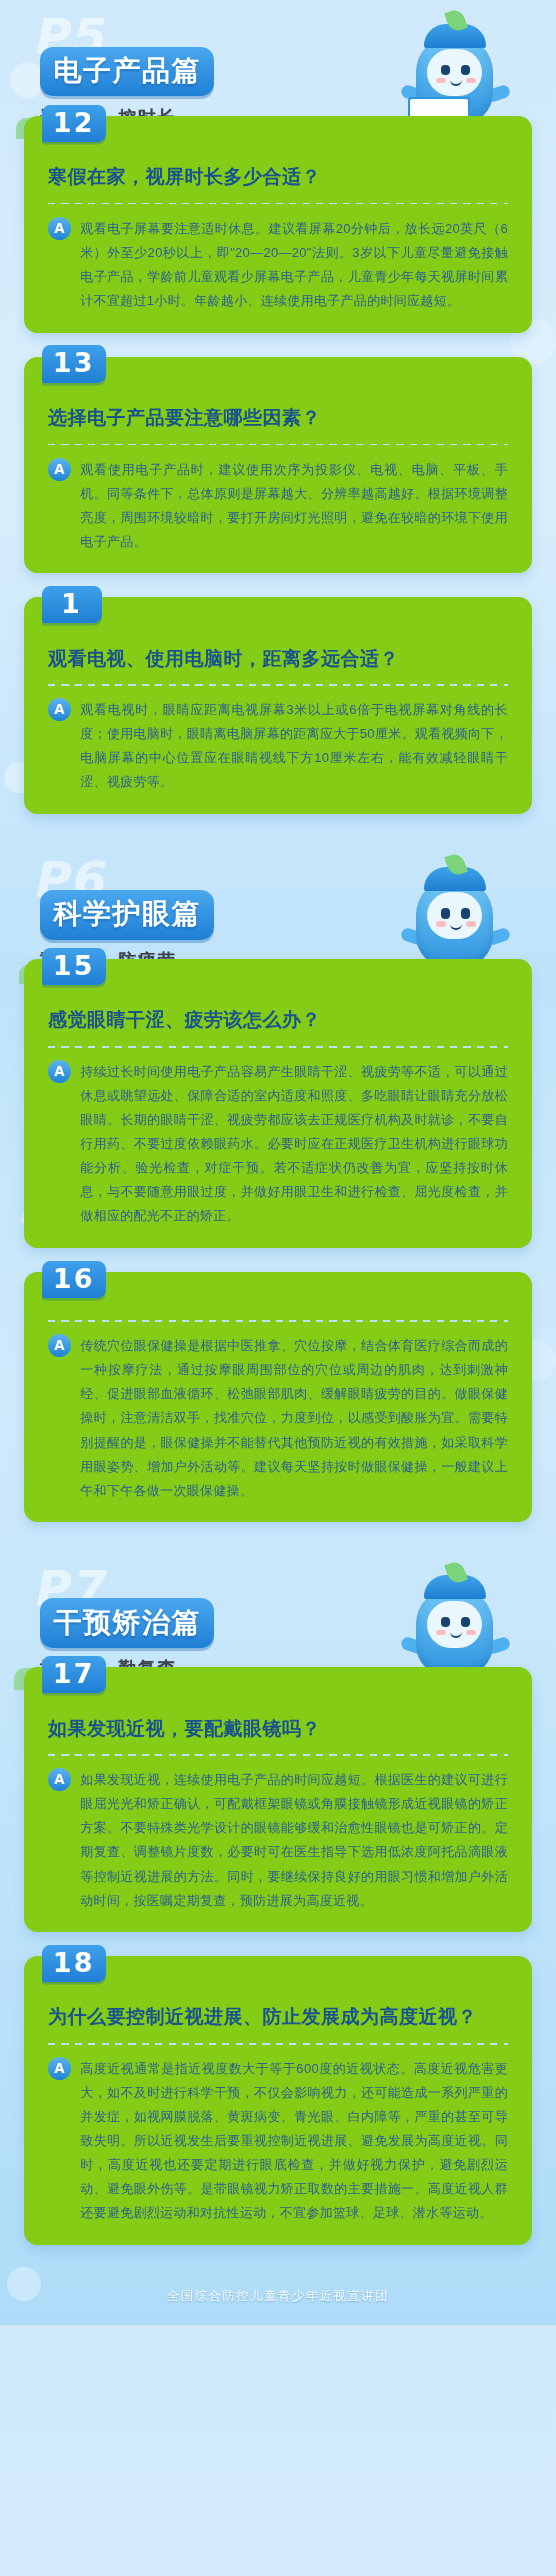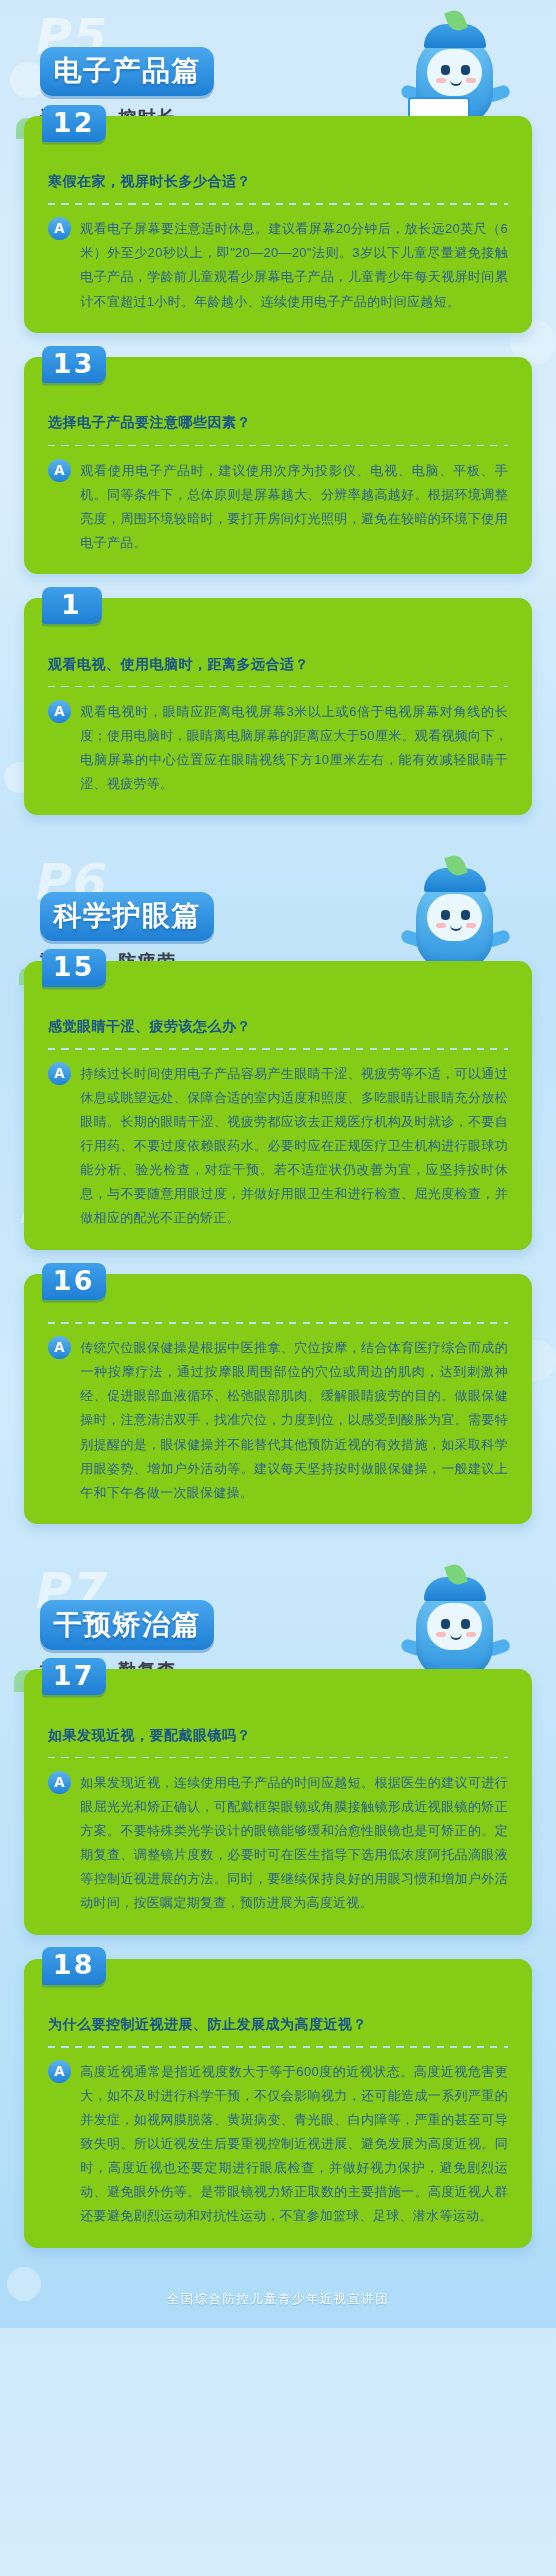--- a/index.html
+++ b/index.html
@@ -133,22 +133,22 @@
     color: #fff;
     font-size: 27px;
     font-weight: bold;
     font-family: "DejaVu Sans", sans-serif;
     letter-spacing: 2.1px;
     padding: 2.1px 11.3px 4.1px 11.3px;
     border-radius: 8.2px 8.2px 8.2px 2.1px;
     box-shadow: 0 2.6px 0 rgba(23,96,168,0.32);
   }
   .q-text {
-    margin: 18px 24px 0 24px;
-    font-size: 14px;
+    margin: 10px 24px 0 24px;
+    font-size: 19px;
     line-height: 1.5;
     font-weight: bold;
     color: #17538f;
     letter-spacing: 0.5px;
   }
   .q-divider {
     margin: 11.3px 24px 0 24px;
     height: 1.5px;
     background: repeating-linear-gradient(90deg,#bfe0f6 0 7.2px, transparent 7.2px 13.4px);
   }

